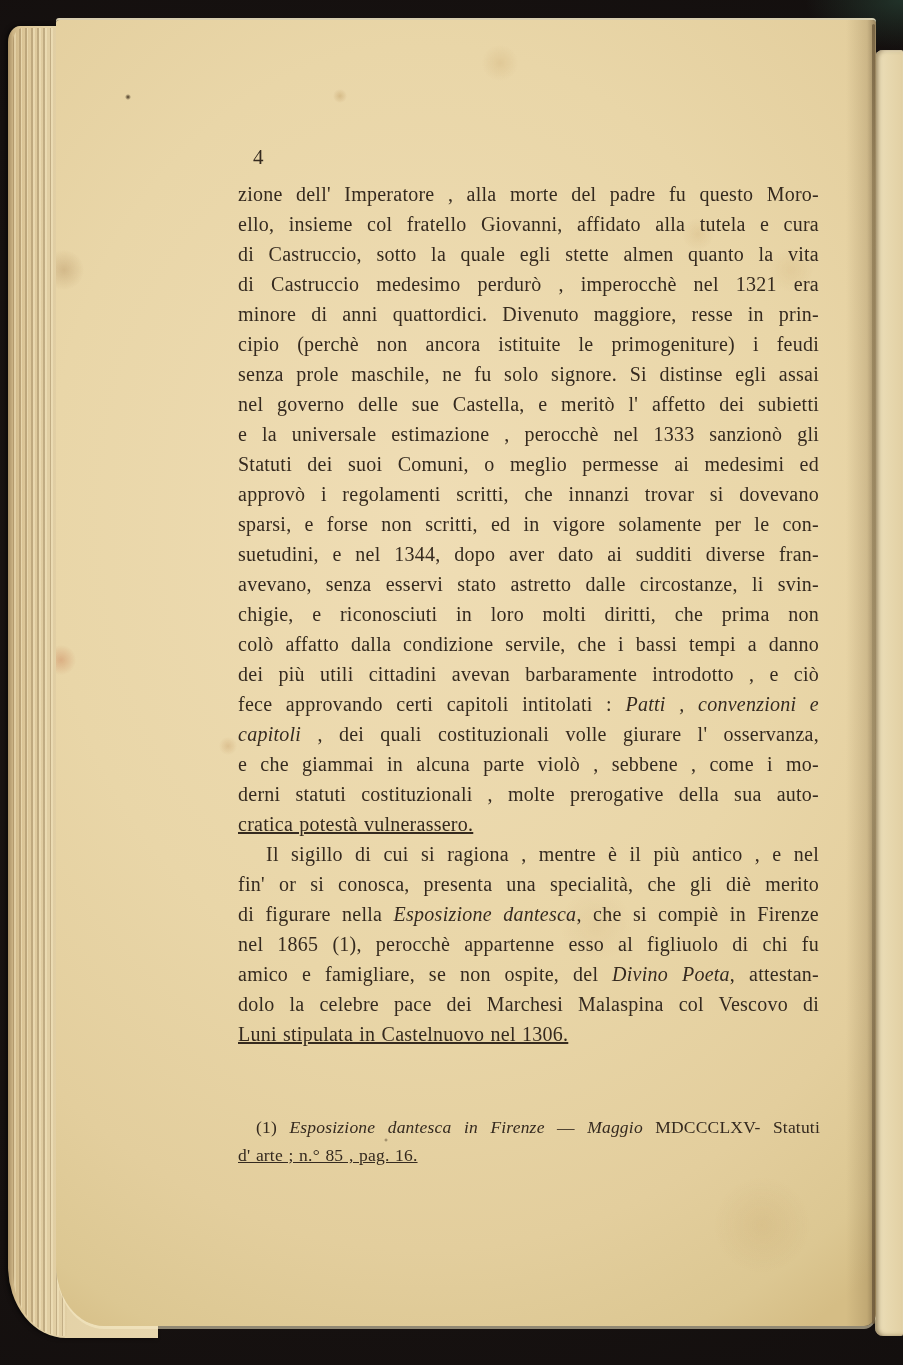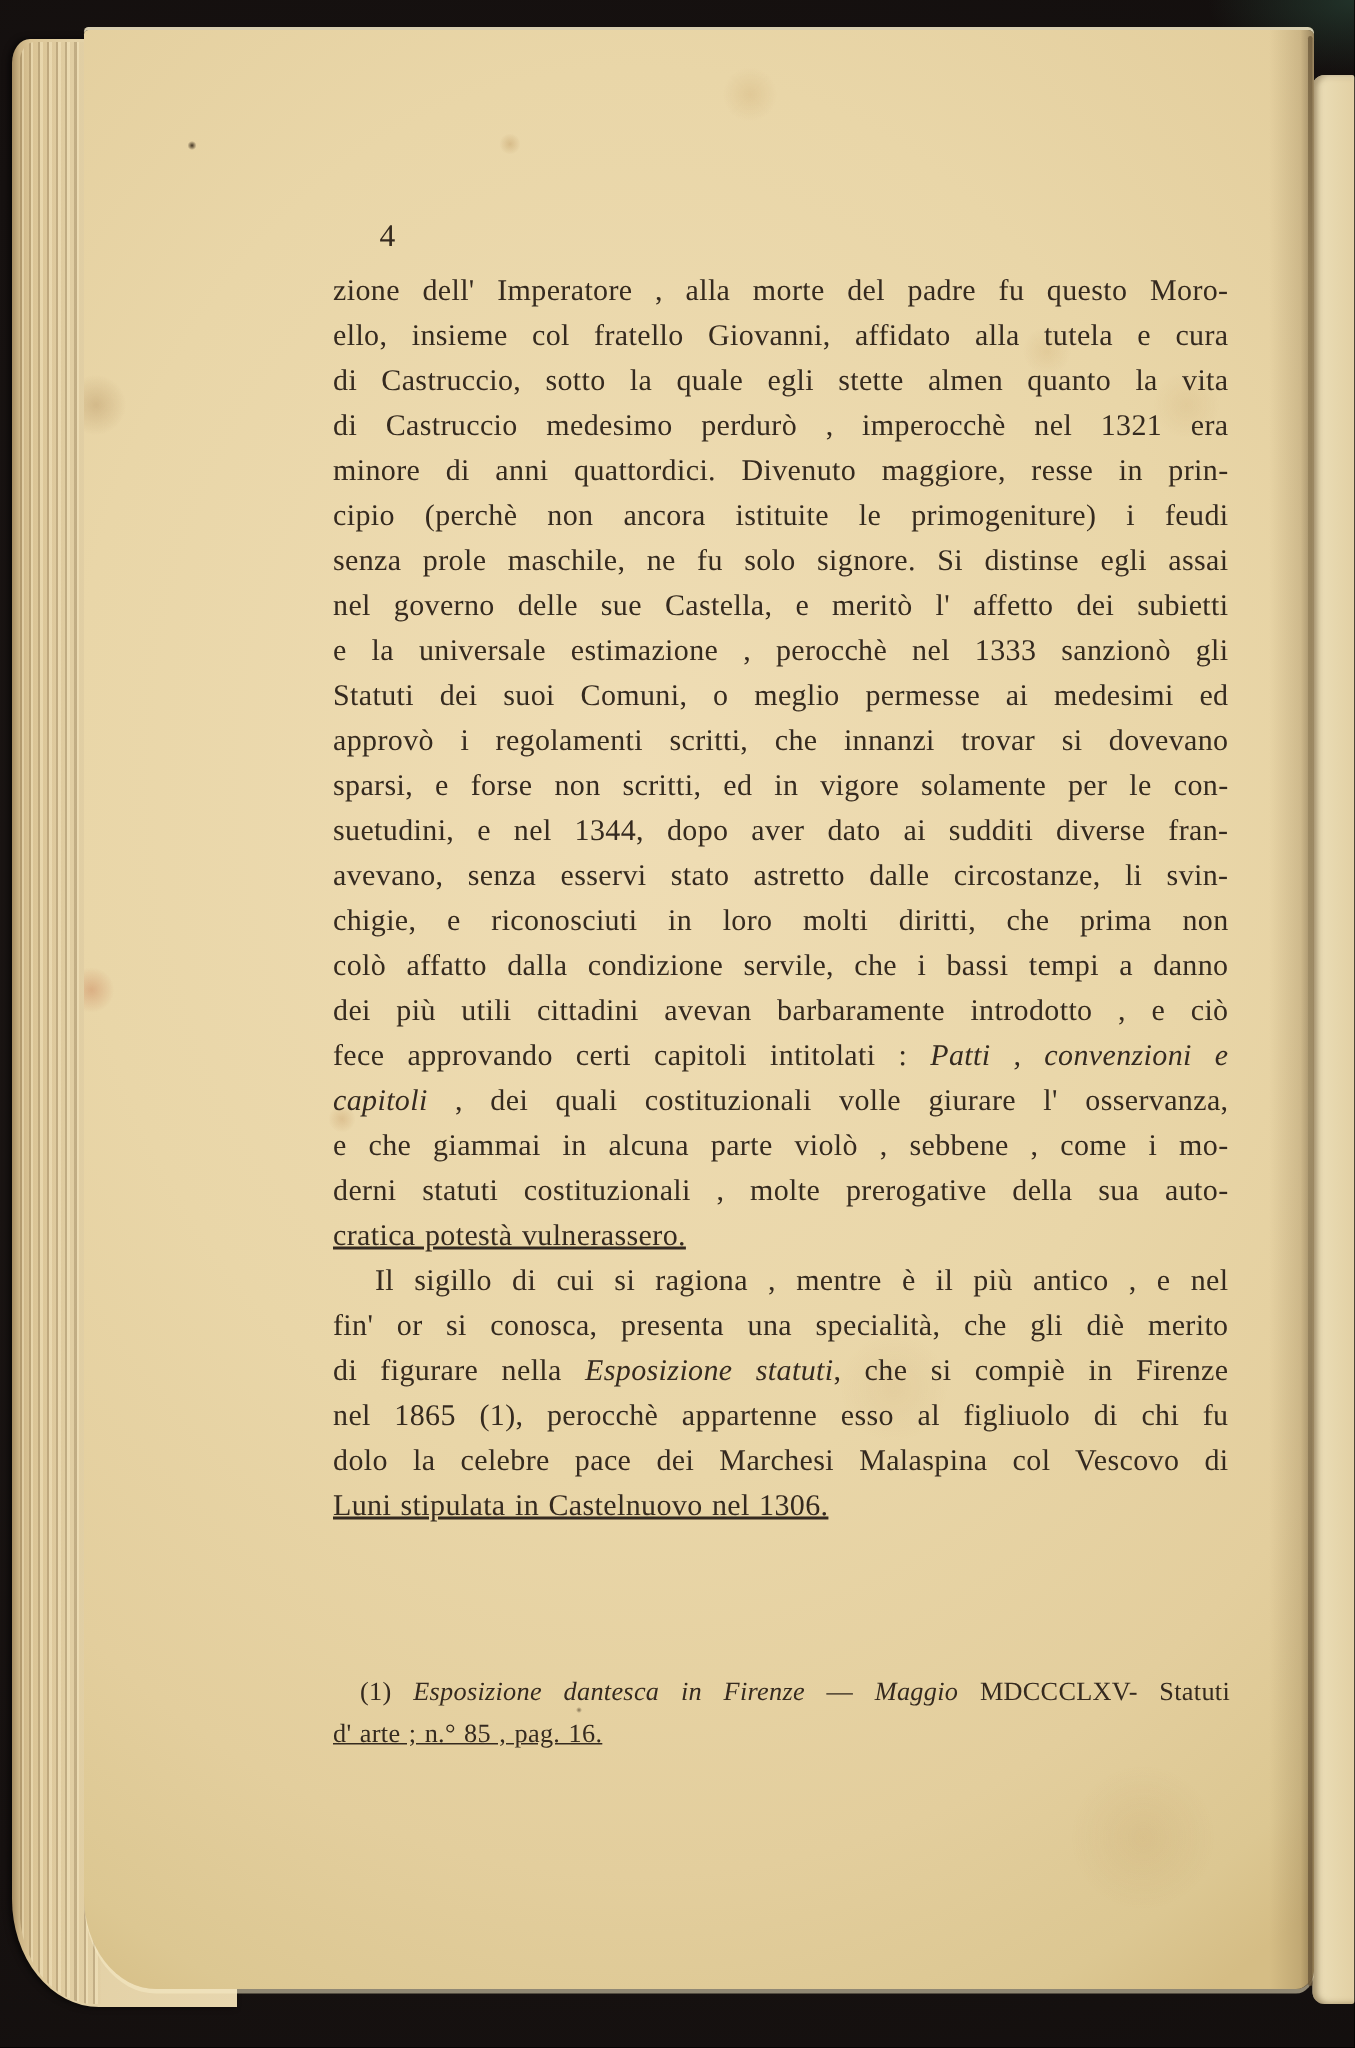--- a/index.html
+++ b/index.html
@@ -85,21 +85,21 @@
   
   .page-number {
     position:absolute; left:253px; top:145px;
     font-size:21px; color:var(--ink); letter-spacing:.3px;
   }
   .body-text {
     position:absolute; left:222px; top:179px; width:597px;
     font-size:20px; line-height:30px; color:var(--ink);
     letter-spacing:.25px; word-spacing:1px;
   }
-  .tline { text-align:justify; text-align-last:justify; white-space:normal; }
+  .tline { text-align:justify; text-align-last:justify; white-space:normal;margin-left:16px; }
   .tline-last { text-align-last:left;text-decoration:underline; }
   .paragraph.para-indent .tline:first-child { text-indent:28px; }
   .footnote {
     position:absolute; left:222px; top:1113px; width:598px;
     font-size:17.5px; line-height:28px; color:var(--ink);
     letter-spacing:.2px; word-spacing:1px;
   }
   .footnote .tline:first-child { text-indent:18px; }
   i { font-style:italic; }
 </style>
@@ -144,22 +144,23 @@
         <div class="tline"><span>dei più utili cittadini avevan barbaramente introdotto , e ciò</span></div>
         <div class="tline"><span>fece approvando certi capitoli intitolati : </span><i>Patti , convenzioni e</i></div>
         <div class="tline"><i>capitoli</i><span> , dei quali costituzionali volle giurare l' osservanza,</span></div>
         <div class="tline"><span>e che giammai in alcuna parte violò , sebbene , come i mo-</span></div>
         <div class="tline"><span>derni statuti costituzionali , molte prerogative della sua auto-</span></div>
         <div class="tline tline-last"><span>cratica potestà vulnerassero.</span></div>
       </div>
       <div class="paragraph para-indent">
         <div class="tline"><span>Il sigillo di cui si ragiona , mentre è il più antico , e nel</span></div>
         <div class="tline"><span>fin' or si conosca, presenta una specialità, che gli diè merito</span></div>
-        <div class="tline"><span>di figurare nella </span><i>Esposizione statuti</i><span>, che si compiè in Firenze</span></div>
+        <div class="tline"><span>di figurare nella </span><i>Esposizione dantesca</i><span>, che si compiè in Firenze</span></div>
         <div class="tline"><span>nel 1865 (1), perocchè appartenne esso al figliuolo di chi fu</span></div>
+        <div class="tline"><span>amico e famigliare, se non ospite, del </span><i>Divino Poeta</i><span>, attestan-</span></div>
         <div class="tline"><span>dolo la celebre pace dei Marchesi Malaspina col Vescovo di</span></div>
         <div class="tline tline-last"><span>Luni stipulata in Castelnuovo nel 1306.</span></div>
       </div>
     </div>
 
   <div class="footnote" id="footnote">
       <div class="tline"><span>(1) </span><i>Esposizione dantesca in Firenze</i><span> — </span><i>Maggio</i><span> MDCCCLXV- Statuti</span></div>
       <div class="tline tline-last"><span>d' arte ; n.° 85 , pag. 16.</span></div>
     </div>
 

